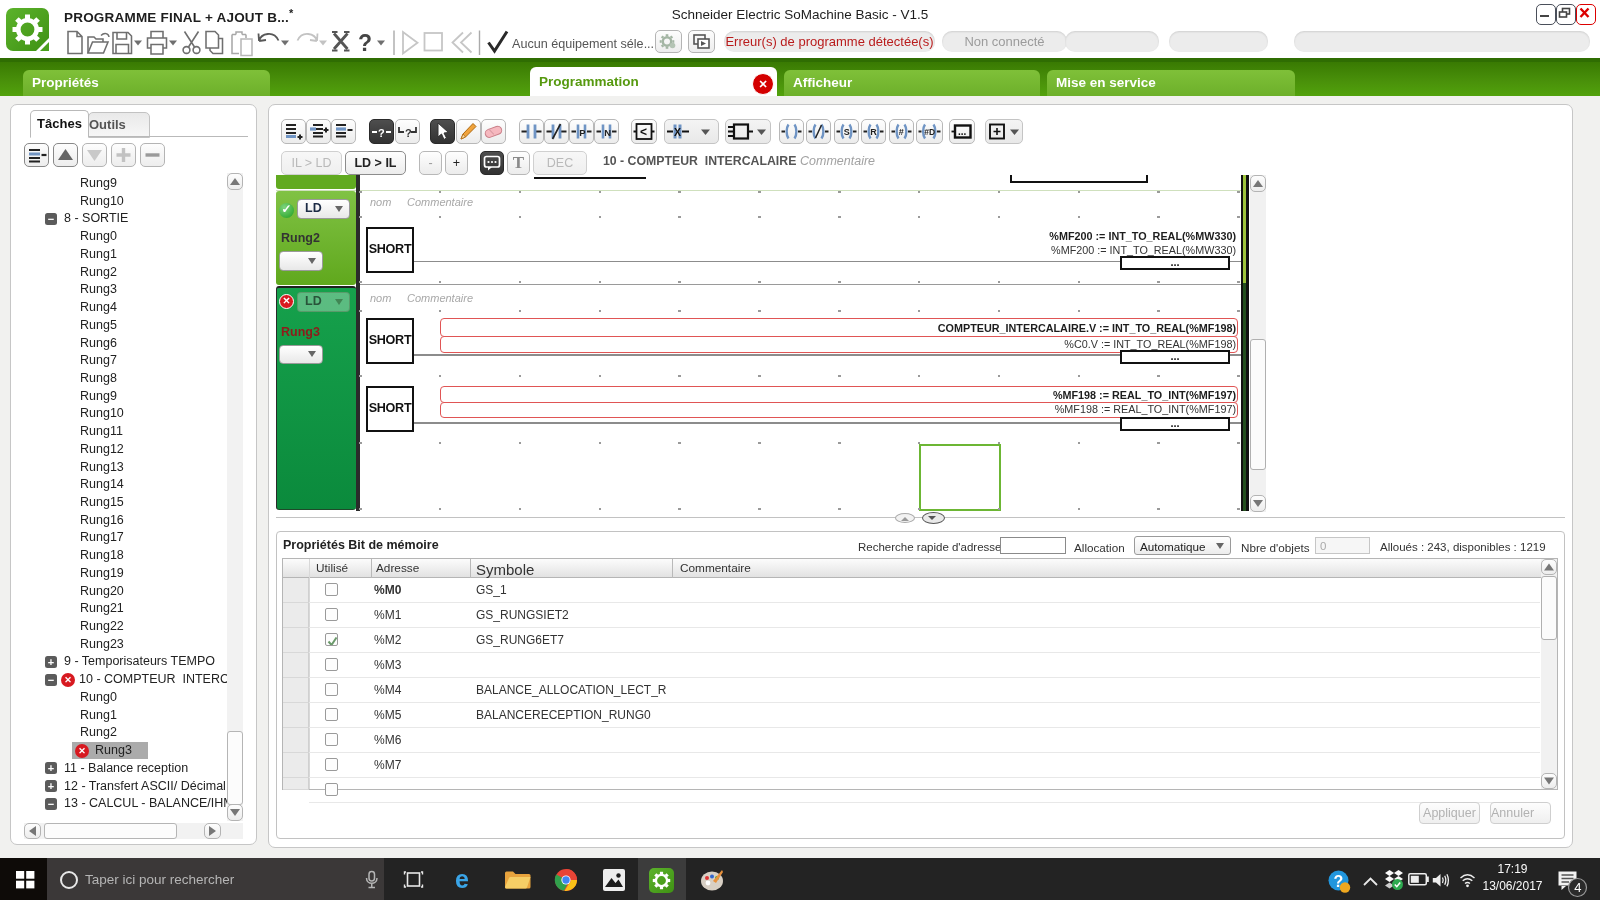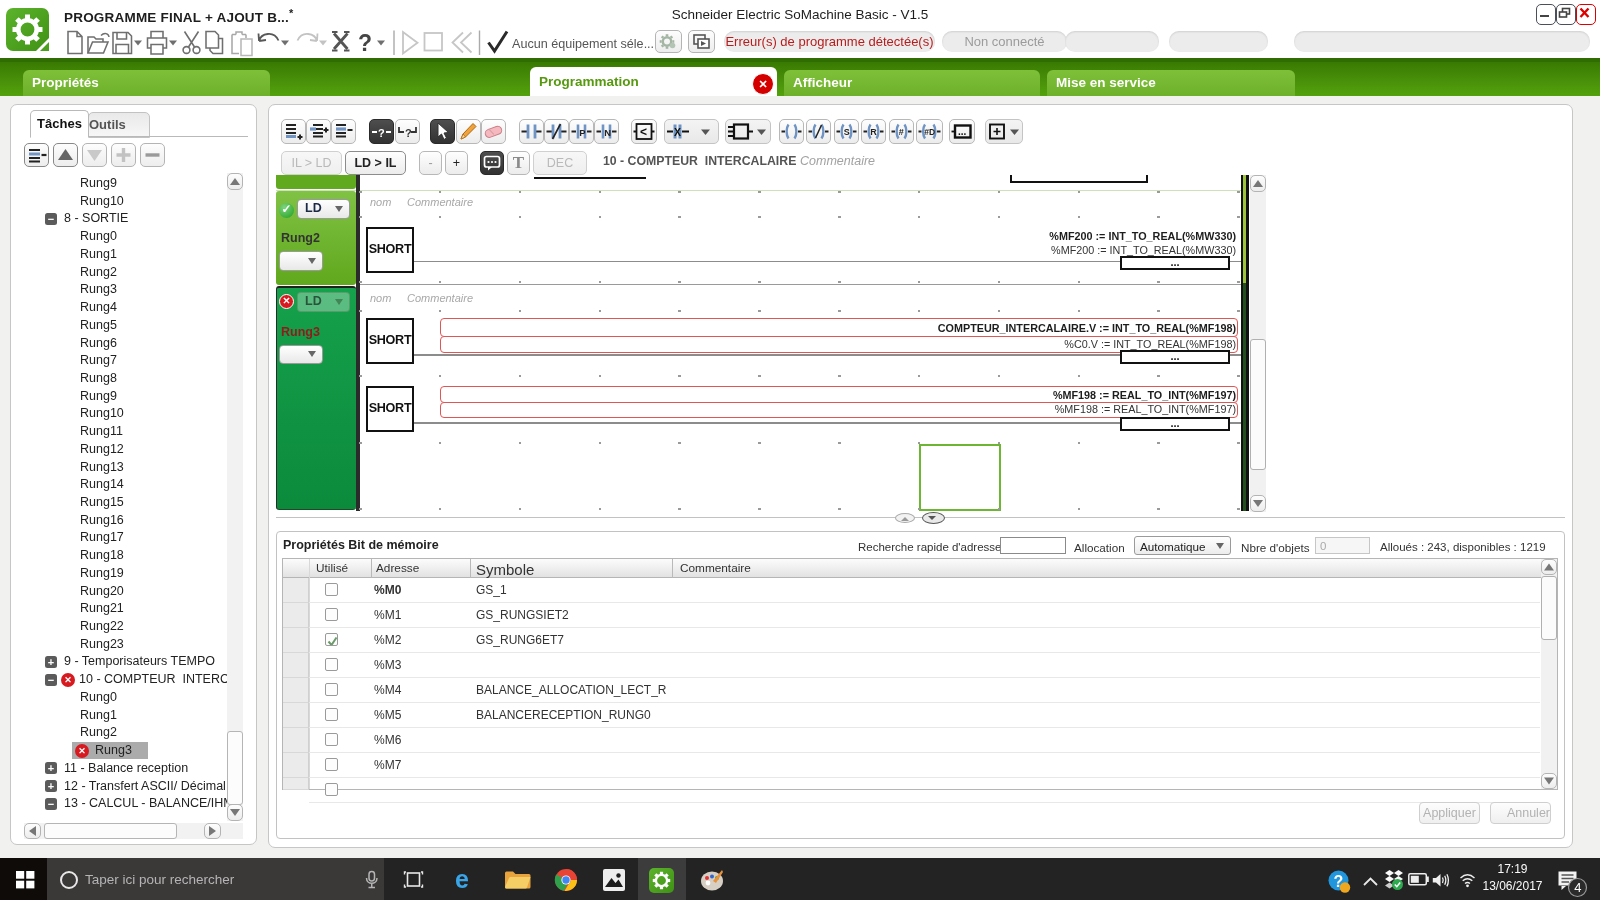--- a/index.html
+++ b/index.html
@@ -630,21 +630,21 @@
 <div class="abs" style="left:1541px;top:559px;width:16px;height:230px;background:#f1f1f1;"></div>
 <div class="abs tbtn" style="left:1541px;top:559px;width:16px;height:16px;"><svg width="14" height="14">
         <path d="M7 3.5 L12 10.5 L2 10.5 Z" fill="#777"></path>
       </svg></div>
 <div class="abs" style="left:1541px;top:576px;width:16px;height:64px;background:#fbfbfb;border:1px solid #b0b0b0;border-radius:3px;box-sizing:border-box;"></div>
 <div class="abs tbtn" style="left:1541px;top:773px;width:16px;height:16px;"><svg width="14" height="14">
         <path d="M7 10.5 L12 3.5 L2 3.5 Z" fill="#777"></path>
       </svg></div>
 
 <div class="abs" style="left:1419px;top:802px;width:61px;height:22px;border:1px solid #cfcfcf;border-radius:4px;background:linear-gradient(180deg,#fdfdfd,#efefef);box-sizing:border-box;font-size:12.5px;color:#b2b2b2;text-align:center;line-height:21px;">Appliquer</div>
-<div class="abs" style="left:1490px;top:802px;width:61px;height:22px;border:1px solid #cfcfcf;border-radius:4px;background:linear-gradient(180deg,#fdfdfd,#efefef);box-sizing:border-box;font-size:12.5px;color:#b2b2b2;text-align:right;line-height:21px;">Annuler</div>
+<div class="abs" style="left:1490px;top:802px;width:61px;height:22px;border:1px solid #cfcfcf;border-radius:4px;background:linear-gradient(180deg,#fdfdfd,#efefef);box-sizing:border-box;font-size:12.5px;color:#b2b2b2;text-align:left;line-height:21px;">Annuler</div>
 
 <div class="abs" style="left:0;top:858px;width:1600px;height:42px;background:#232323;"></div>
 <div class="abs" style="left:0;top:858px;width:47px;height:42px;background:#0e0b08;"></div>
 <svg class="abs" style="left:16px;top:871px;" width="19" height="18">
       <g fill="#fff">
         <rect x="0" y="0" width="8.2" height="7.7"></rect>
         <rect x="10.2" y="0" width="8.2" height="7.7"></rect>
         <rect x="0" y="9.7" width="8.2" height="7.7"></rect>
         <rect x="10.2" y="9.7" width="8.2" height="7.7"></rect>
       </g>

